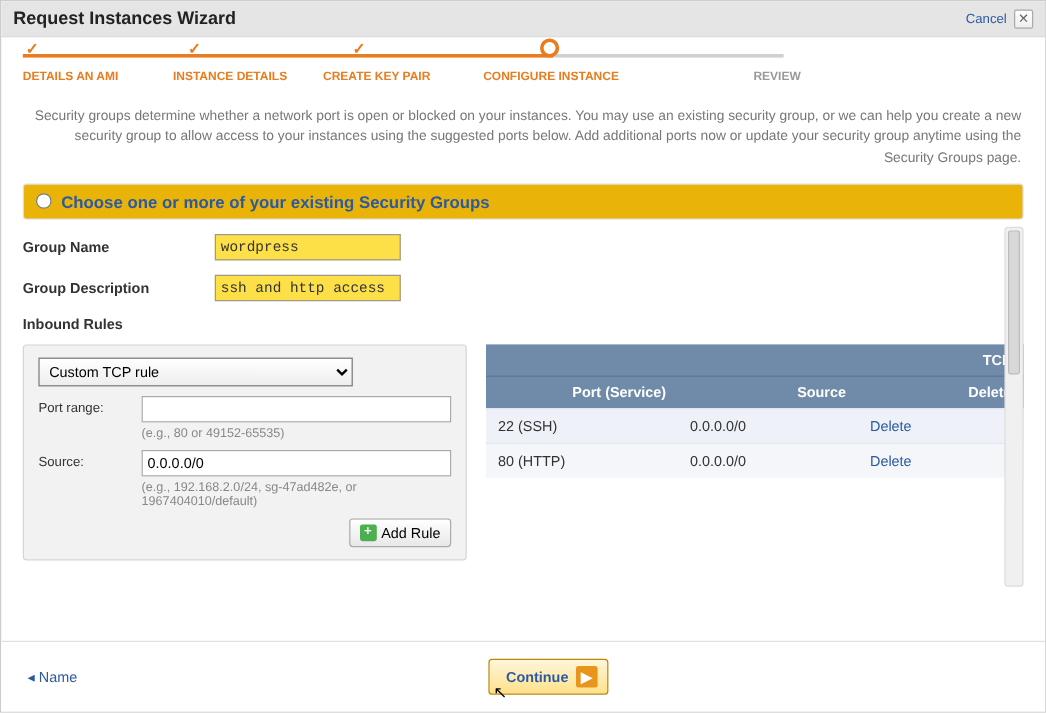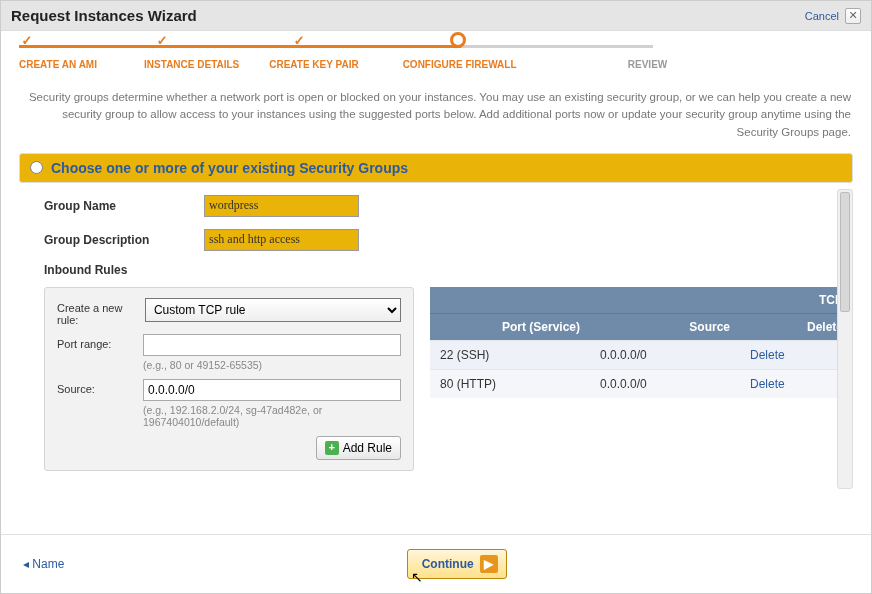--- a/index.html
+++ b/index.html
@@ -20,21 +20,21 @@
 .desc { padding: 8px 20px 12px 20px; color: #777; font-size: 11.5px; line-height: 1.5; text-align: right; }
 .section-bar { background: #eab308; border: 1px solid #ddd; margin: 0 18px; padding: 6px 10px; display: flex; align-items: center; gap: 8px; border-radius: 3px; }
 .section-bar + .section-bar { margin-top: 6px; }
 .section-bar input[type=radio] { width: 13px; height: 13px; }
 .section-bar label { color: #2c5aa0; font-weight: bold; font-size: 14px; }
 .body-area { position: relative; margin: 6px 18px 0 18px; }
 .scrollbar { position: absolute; right: 0; top: 0; width: 16px; height: 300px; background: #f0f0f0; border: 1px solid #ddd; border-radius: 3px; }
 .scrollbar .thumb { position: absolute; top: 2px; left: 2px; right: 2px; height: 120px; background: #d8d8d8; border: 1px solid #bbb; border-radius: 2px; }
 .form-row { display: flex; align-items: center; padding: 6px 0; }
 .form-row .flabel { width: 160px; font-weight: bold; font-size: 12px; color: #333; }
-.form-row input.text { width: 155px; height: 22px; border: 1px solid #999; padding: 2px 4px; font-family: Liberation Serif, serif; font-size: 12px; color: #333; background: #eab308; }
+.form-row input.text { width: 155px; height: 22px; border: 1px solid #999; padding: 2px 4px; font-family: Liberation Mono, monospace; font-size: 12px; color: #333; background: #fde047; }
 .sub-heading { font-weight: bold; font-size: 12px; padding: 6px 0 10px 0; }
 .columns { display: flex; gap: 16px; align-items: flex-start; }
 .rule-form { width: 370px; border: 1px solid #d5d5d5; background: #f2f2f2; border-radius: 3px; padding: 10px 12px; font-size: 11px; color: #333; }
 .rule-form .rf-row { display: flex; align-items: flex-start; margin-bottom: 8px; }
 .rule-form .rf-label { width: 90px; font-size: 11px; color: #333; padding-top: 4px; }
 .rule-form select { width: 262px; height: 24px; border: 1px solid #777; background: linear-gradient(#fff,#eee); font-size: 12px; padding: 2px 4px; }
 .rule-form input.text { width: 258px; height: 22px; border: 1px solid #aaa; padding: 2px 4px; font-size: 12px; }
 .hint { color: #888; font-size: 10.5px; margin-top: 3px; margin-left: 0; }
 .add-rule-wrap { text-align: right; margin-top: 6px; }
 .add-rule-btn { display: inline-flex; align-items: center; gap: 4px; border: 1px solid #aaa; border-radius: 3px; background: linear-gradient(#fff,#e8e8e8); padding: 4px 8px; font-size: 12px; cursor: pointer; }
@@ -69,67 +69,66 @@
       <span class="close-btn">✕</span>
     </div>
   </div>
 
   <div class="stepper-row">
     <div class="track-done" style="width:53%;"></div>
     <div class="track-todo" style="left:53%; width:23%;"></div>
 
     <div class="step" style="left:0%;">
       <span class="tick" style="left:8px;">✓</span>
-      <span class="lbl" style="color:#e87c1e;">CREATE AN AMI</span>
+      <span class="lbl" style="color:#e87c1e;">DETAILS AN AMI</span>
     </div>
     <div class="step" style="left:15%;">
       <span class="tick" style="left:18px;">✓</span>
       <span class="lbl" style="color:#e87c1e;">INSTANCE DETAILS</span>
     </div>
     <div class="step" style="left:30%;">
       <span class="tick" style="left:30px;">✓</span>
       <span class="lbl" style="color:#e87c1e;">CREATE KEY PAIR</span>
     </div>
     <div class="step" style="left:46%;">
       <span class="ring" style="left:55px;"></span>
-      <span class="lbl" style="color:#e87c1e;">CONFIGURE FIREWALL</span>
+      <span class="lbl" style="color:#e87c1e;">CONFIGURE INSTANCE</span>
     </div>
     <div class="step" style="left:73%;">
       <span class="lbl" style="color:#999;">REVIEW</span>
     </div>
   </div>
 
   <div class="desc">Security groups determine whether a network port is open or blocked on your instances. You may use an existing security group, or we can help you create a new security group to allow access to your instances using the suggested ports below. Add additional ports now or update your security group anytime using the Security Groups page.</div>
 
   <div class="section-bar">
     <input type="radio" name="sg" style="">
     <label>Choose one or more of your existing Security Groups</label>
   </div>
 
   <div class="body-area">
     <div class="scrollbar">
       <div class="thumb"></div>
     </div>
 
-    <div style="margin-left:25px;">
+    <div style="">
       <div class="form-row">
         <div class="flabel">Group Name</div>
         <input class="text" type="text" id="gn" value="wordpress" style="">
       </div>
       <div class="form-row">
         <div class="flabel">Group Description</div>
         <input class="text" type="text" id="gd" value="ssh and http access" style="">
       </div>
       <div class="sub-heading">Inbound Rules</div>
 
       <div class="columns">
 
         <div class="rule-form">
           <div class="rf-row">
-            <div class="rf-label">Create a new rule:</div>
             <select id="rt"><option>Custom TCP rule</option></select>
           </div>
           <div class="rf-row">
             <div class="rf-label">Port range:</div>
             <div style="flex:1;">
               <input class="text" type="text" id="pr" style="">
               <div class="hint">(e.g., 80 or 49152-65535)</div>
             </div>
           </div>
           <div class="rf-row">

